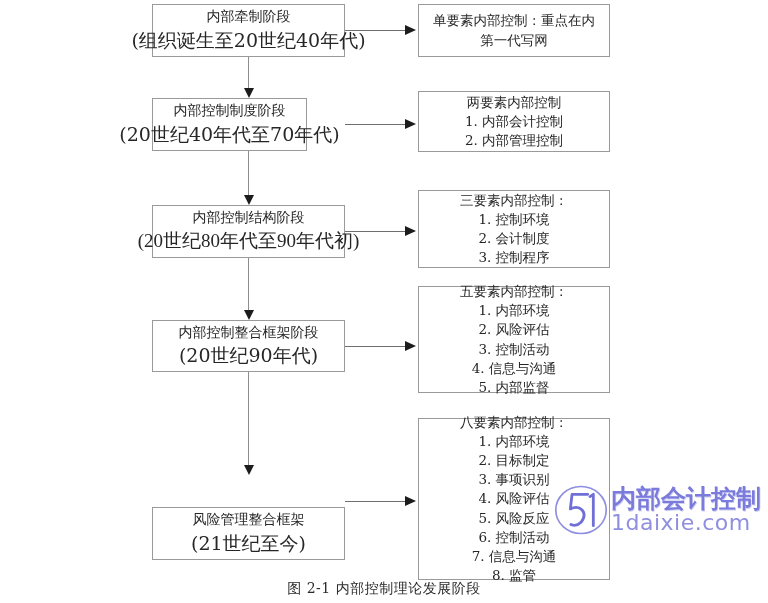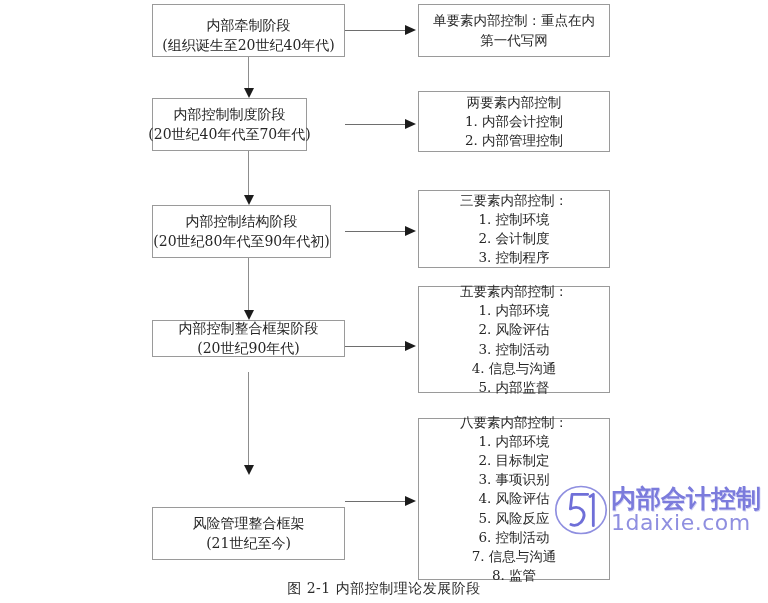--- a/index.html
+++ b/index.html
@@ -33,21 +33,21 @@
     font-family: "DejaVu Serif", "Liberation Serif", serif;
     color: #262626;
     line-height: 1.42;
     z-index: 3;
   }
   .box .ln {
     display: block;
     white-space: nowrap;
   }
   .stage-box { font-size: 14px; }
-  .stage-box .ln.sub { font-size: 14px; }
+  .stage-box .ln.sub { font-size: 19px; }
 
   .detail-box { font-size: 13.5px; }
   .detail-box .ln { font-size: 13.5px; }
 
   
   .detail-box .listwrap {
     display: flex;
     flex-direction: column;
     align-items: center;
   }
@@ -165,36 +165,36 @@
 
   <div class="hline" style="left:345px; top:231px; width:62px;"></div>
   <div class="arrow-right" style="left:405px; top:226px;"></div>
 
   <div class="hline" style="left:345px; top:346px; width:62px;"></div>
   <div class="arrow-right" style="left:405px; top:341px;"></div>
 
   <div class="hline" style="left:345px; top:501px; width:62px;"></div>
   <div class="arrow-right" style="left:405px; top:496px;"></div>
 
-  <div class="box stage-box" style="left:152px; top:4px; width:193px; height:53px;justify-content:flex-end;">
+  <div class="box stage-box" style="left:152px; top:4px; width:193px; height:53px;">
     <span class="ln">内部牵制阶段</span>
     <span class="ln sub">(组织诞生至20世纪40年代)</span>
   </div>
 
   <div class="box stage-box" style="left:152px; top:98px; width:155px; height:53px;">
     <span class="ln">内部控制制度阶段</span>
     <span class="ln sub">(20世纪40年代至70年代)</span>
   </div>
 
-  <div class="box stage-box" style="left:152px; top:205px; width:179px; height:53px;">
+  <div class="box stage-box" style="left:152px; top:205px; width:193px; height:53px;font-family:Liberation Serif, serif;">
     <span class="ln">内部控制结构阶段</span>
     <span class="ln sub">(20世纪80年代至90年代初)</span>
   </div>
 
-  <div class="box stage-box" style="left:152px; top:320px; width:193px; height:37px;">
+  <div class="box stage-box" style="left:152px; top:320px; width:193px; height:52px;">
     <span class="ln">内部控制整合框架阶段</span>
     <span class="ln sub">(20世纪90年代)</span>
   </div>
 
   <div class="box stage-box" style="left:152px; top:475px; width:193px; height:53px;margin-top:32px;">
     <span class="ln">风险管理整合框架</span>
     <span class="ln sub">(21世纪至今)</span>
   </div>
 
   <div class="box detail-box" style="left:418px; top:4px; width:192px; height:53px;">

